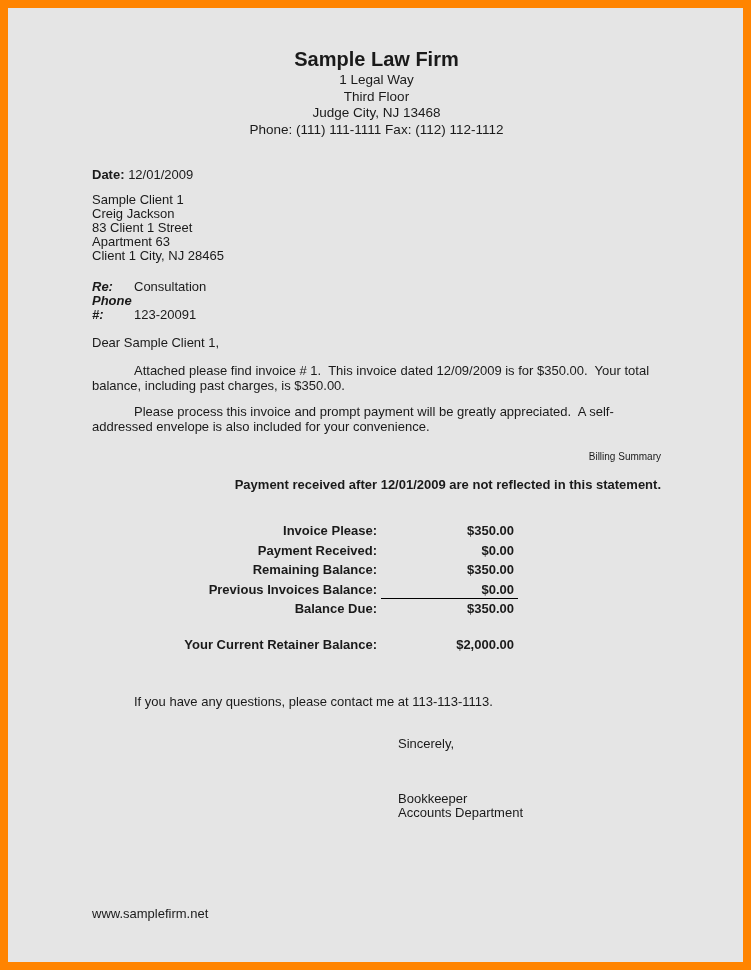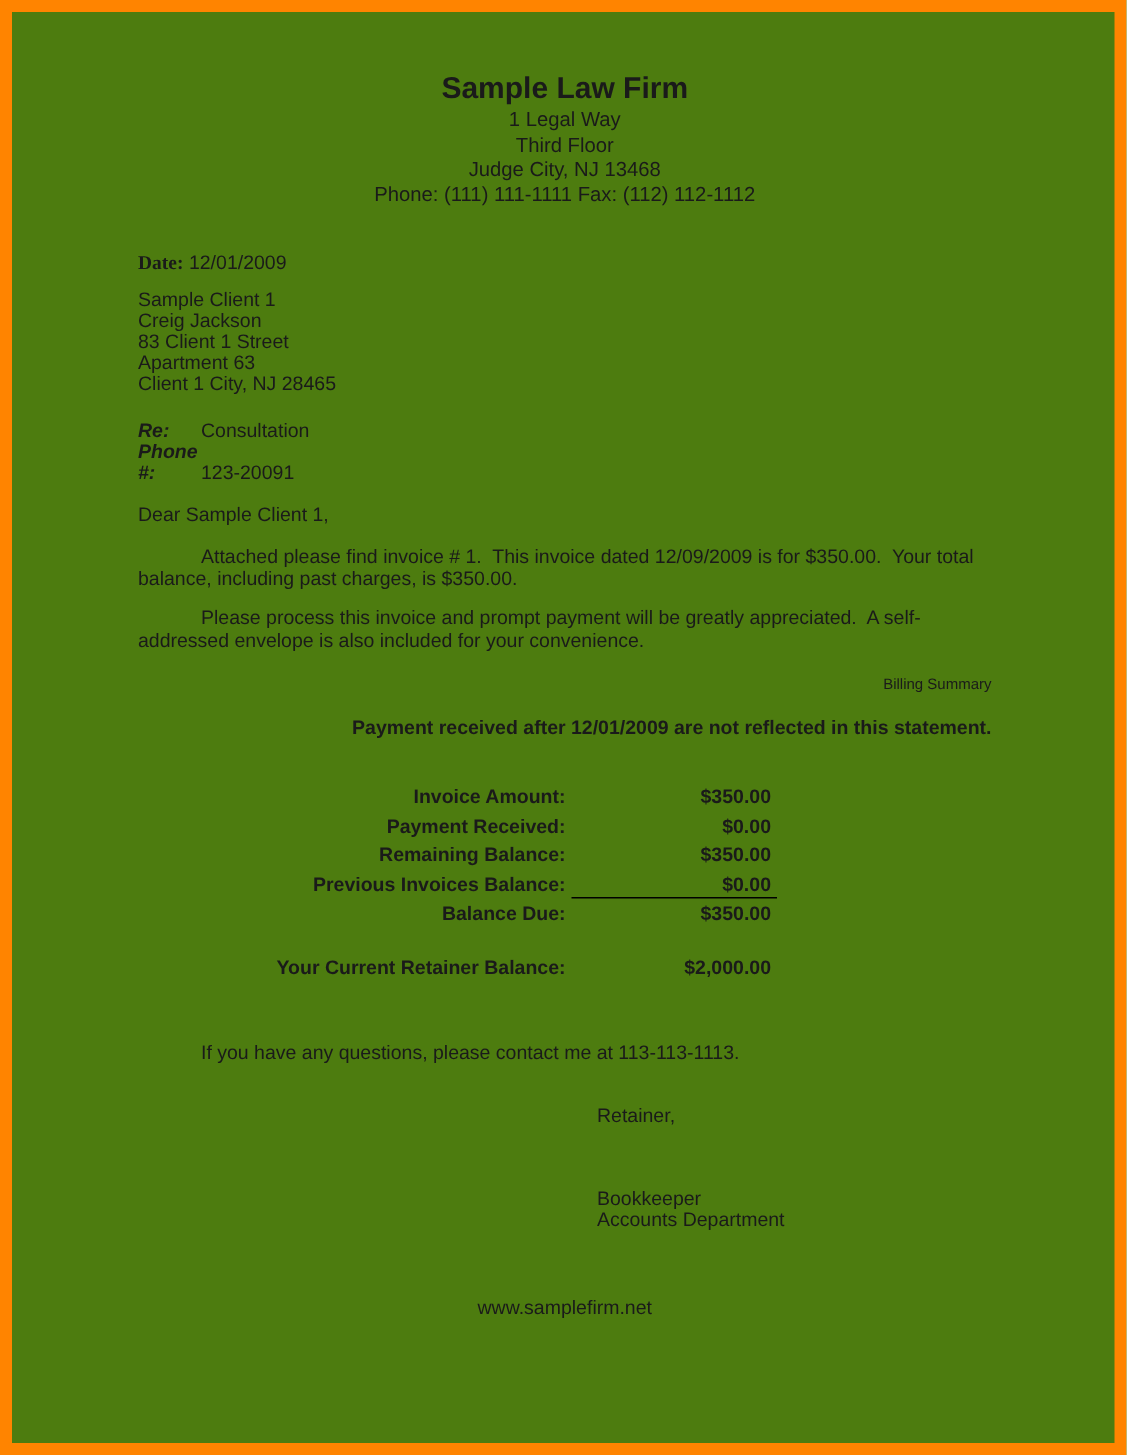--- a/index.html
+++ b/index.html
@@ -6,27 +6,27 @@
   html, body { background: #ffffff; }
   body {
     width: 751px;
     font-family: "Liberation Sans", "DejaVu Sans", sans-serif;
     color: #1a1a1a;
   }
   .page {
     width: 751px;
     height: 970px;
     border: 8px solid #ff8400;
-    background: #4d7c0f;
+    background: #e5e5e5;
     padding: 0 82px 0 84px;
     overflow: hidden;
     font-size: 13px;
     line-height: 14px;
   }
-  .b { font-weight: bold; font-family: Liberation Serif, serif; }
+  .b { font-weight: bold; }
 
   
   .letterhead { margin-top: 40px; text-align: center; }
   .firm-name { font-size: 20px; line-height: 23px; font-weight: bold; margin-bottom: 1px; }
   .addr-line { font-size: 13.5px; line-height: 16.5px; }
 
   
   .date-line { margin-top: 30px; }
   .recipient { margin-top: 11px; }
   .recipient div { line-height: 14px; }
@@ -54,21 +54,21 @@
   .bvalue.underlined { border-bottom: 1px solid #000; height: 16px; }
   .brow.retainer { margin-top: 17px; height: auto; }
 
   
   .contact-line { margin-top: 43px; margin-left: 42px; }
   .signoff { margin-top: 28px; margin-left: 306px; }
   .signature { margin-top: 41px; margin-left: 306px; }
   .signature div { line-height: 14px; }
 
   
-  .site-footer { margin-top: 45px; text-align: center; }
+  .site-footer { margin-top: 87px; }
 </style>
 </head>
 <body>
 
 <div class="page" style="border-color: rgb(255, 132, 0);">
 
   <div class="letterhead">
     <div class="firm-name">Sample Law Firm</div>
     <div class="addr-line">1 Legal Way</div>
     <div class="addr-line">Third Floor</div>
@@ -94,21 +94,21 @@
   <div class="salutation">Dear Sample Client 1,</div>
 
   <p class="para">Attached please find invoice # 1.  This invoice dated 12/09/2009 is for $350.00.  Your total balance, including past charges, is $350.00.</p>
   <p class="para second">Please process this invoice and prompt payment will be greatly appreciated.  A self-addressed envelope is also included for your convenience.</p>
 
   <div class="billing-title">Billing Summary</div>
   <div class="billing-note">Payment received after 12/01/2009 are not reflected in this statement.</div>
 
   <div class="btable">
     <div class="brow">
-      <div class="blabel">Invoice Amount:</div>
+      <div class="blabel">Invoice Please:</div>
       <div class="bvalue">$350.00</div>
     </div>
     <div class="brow">
       <div class="blabel">Payment Received:</div>
       <div class="bvalue">$0.00</div>
     </div>
     <div class="brow">
       <div class="blabel">Remaining Balance:</div>
       <div class="bvalue">$350.00</div>
     </div>
@@ -121,21 +121,21 @@
       <div class="bvalue">$350.00</div>
     </div>
     <div class="brow retainer">
       <div class="blabel">Your Current Retainer Balance:</div>
       <div class="bvalue">$2,000.00</div>
     </div>
   </div>
 
   <div class="contact-line">If you have any questions, please contact me at 113-113-1113.</div>
 
-  <div class="signoff">Retainer,</div>
+  <div class="signoff">Sincerely,</div>
 
   <div class="signature">
     <div>Bookkeeper</div>
     <div>Accounts Department</div>
   </div>
 
   <div class="site-footer">www.samplefirm.net</div>
 
 </div>
 

